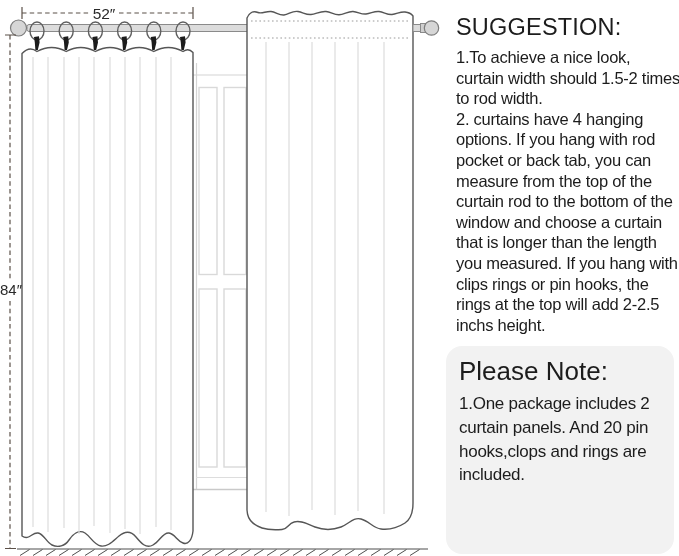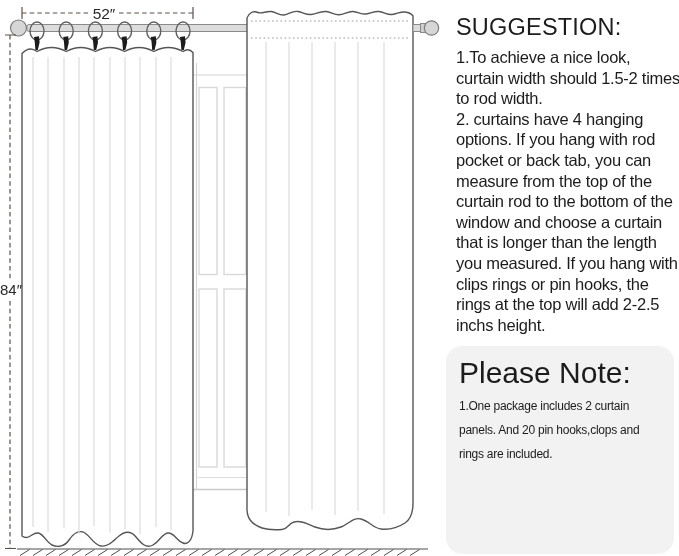--- a/index.html
+++ b/index.html
@@ -19,24 +19,24 @@
   }
   .text-col p{
     margin:0 0 0 4px;font-size:16.5px;line-height:20.6px;letter-spacing:-0.25px;
   }
   .note-box{
     position:absolute;left:446px;top:346px;width:228px;height:208px;
     background:#f2f2f2;border-radius:16px;box-sizing:border-box;
     padding:10px 8px 0 13px;
   }
   .note-title{
-    font-size:30px;margin:0 0 5px 0;font-weight:400;
+    font-size:26px;margin:0 0 5px 0;font-weight:400;
   }
   .note-box p{
-    margin:0;font-size:12px;line-height:23.8px;letter-spacing:-0.25px;
+    margin:0;font-size:17px;line-height:23.8px;letter-spacing:-0.25px;
   }
 </style>
 </head>
 <body>
 
 <div class="stage">
 
   <svg class="diagram" width="460" height="556" viewBox="0 0 460 556">
 
     <g fill="#ffffff">

